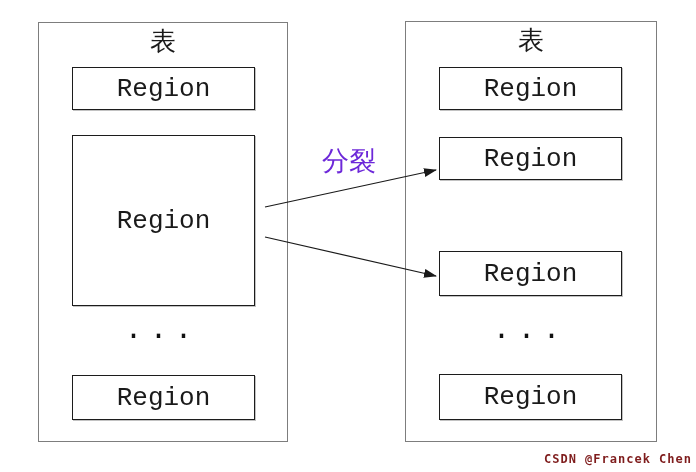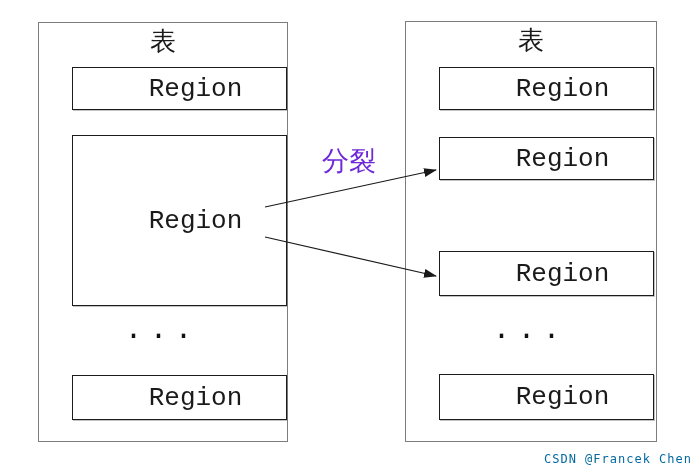--- a/index.html
+++ b/index.html
@@ -37,21 +37,20 @@
     position: absolute;
     border: 1px solid #1c1c1c;
     box-shadow: 1px 1px 0 rgba(120,120,120,0.45);
     background: #ffffff;
     display: flex;
     align-items: center;
     justify-content: center;
     font-size: 26px;
     color: #1a1a1a;
     font-family: "Liberation Mono", monospace;
-    padding-left: 32px;
   }
   .ellipsis {
     position: absolute;
     width: 100%;
     text-align: center;
     font-size: 30px;
     letter-spacing: 7px;
     color: #111111;
     line-height: 10px;
   }
@@ -70,22 +69,23 @@
     width: 696px;
     height: 472px;
     pointer-events: none;
   }
   .watermark {
     position: absolute;
     right: 4px;
     bottom: 6px;
     font-size: 12px;
     letter-spacing: 1px;
-    color: #0369a1;
+    color: #7f1d1d;
     font-family: "DejaVu Sans Mono", monospace;
+    font-weight: bold;
   }
 </style>
 </head>
 <body>
 
 <div class="canvas">
 
   <div class="table-box left">
     <div class="table-title">表</div>
   </div>

